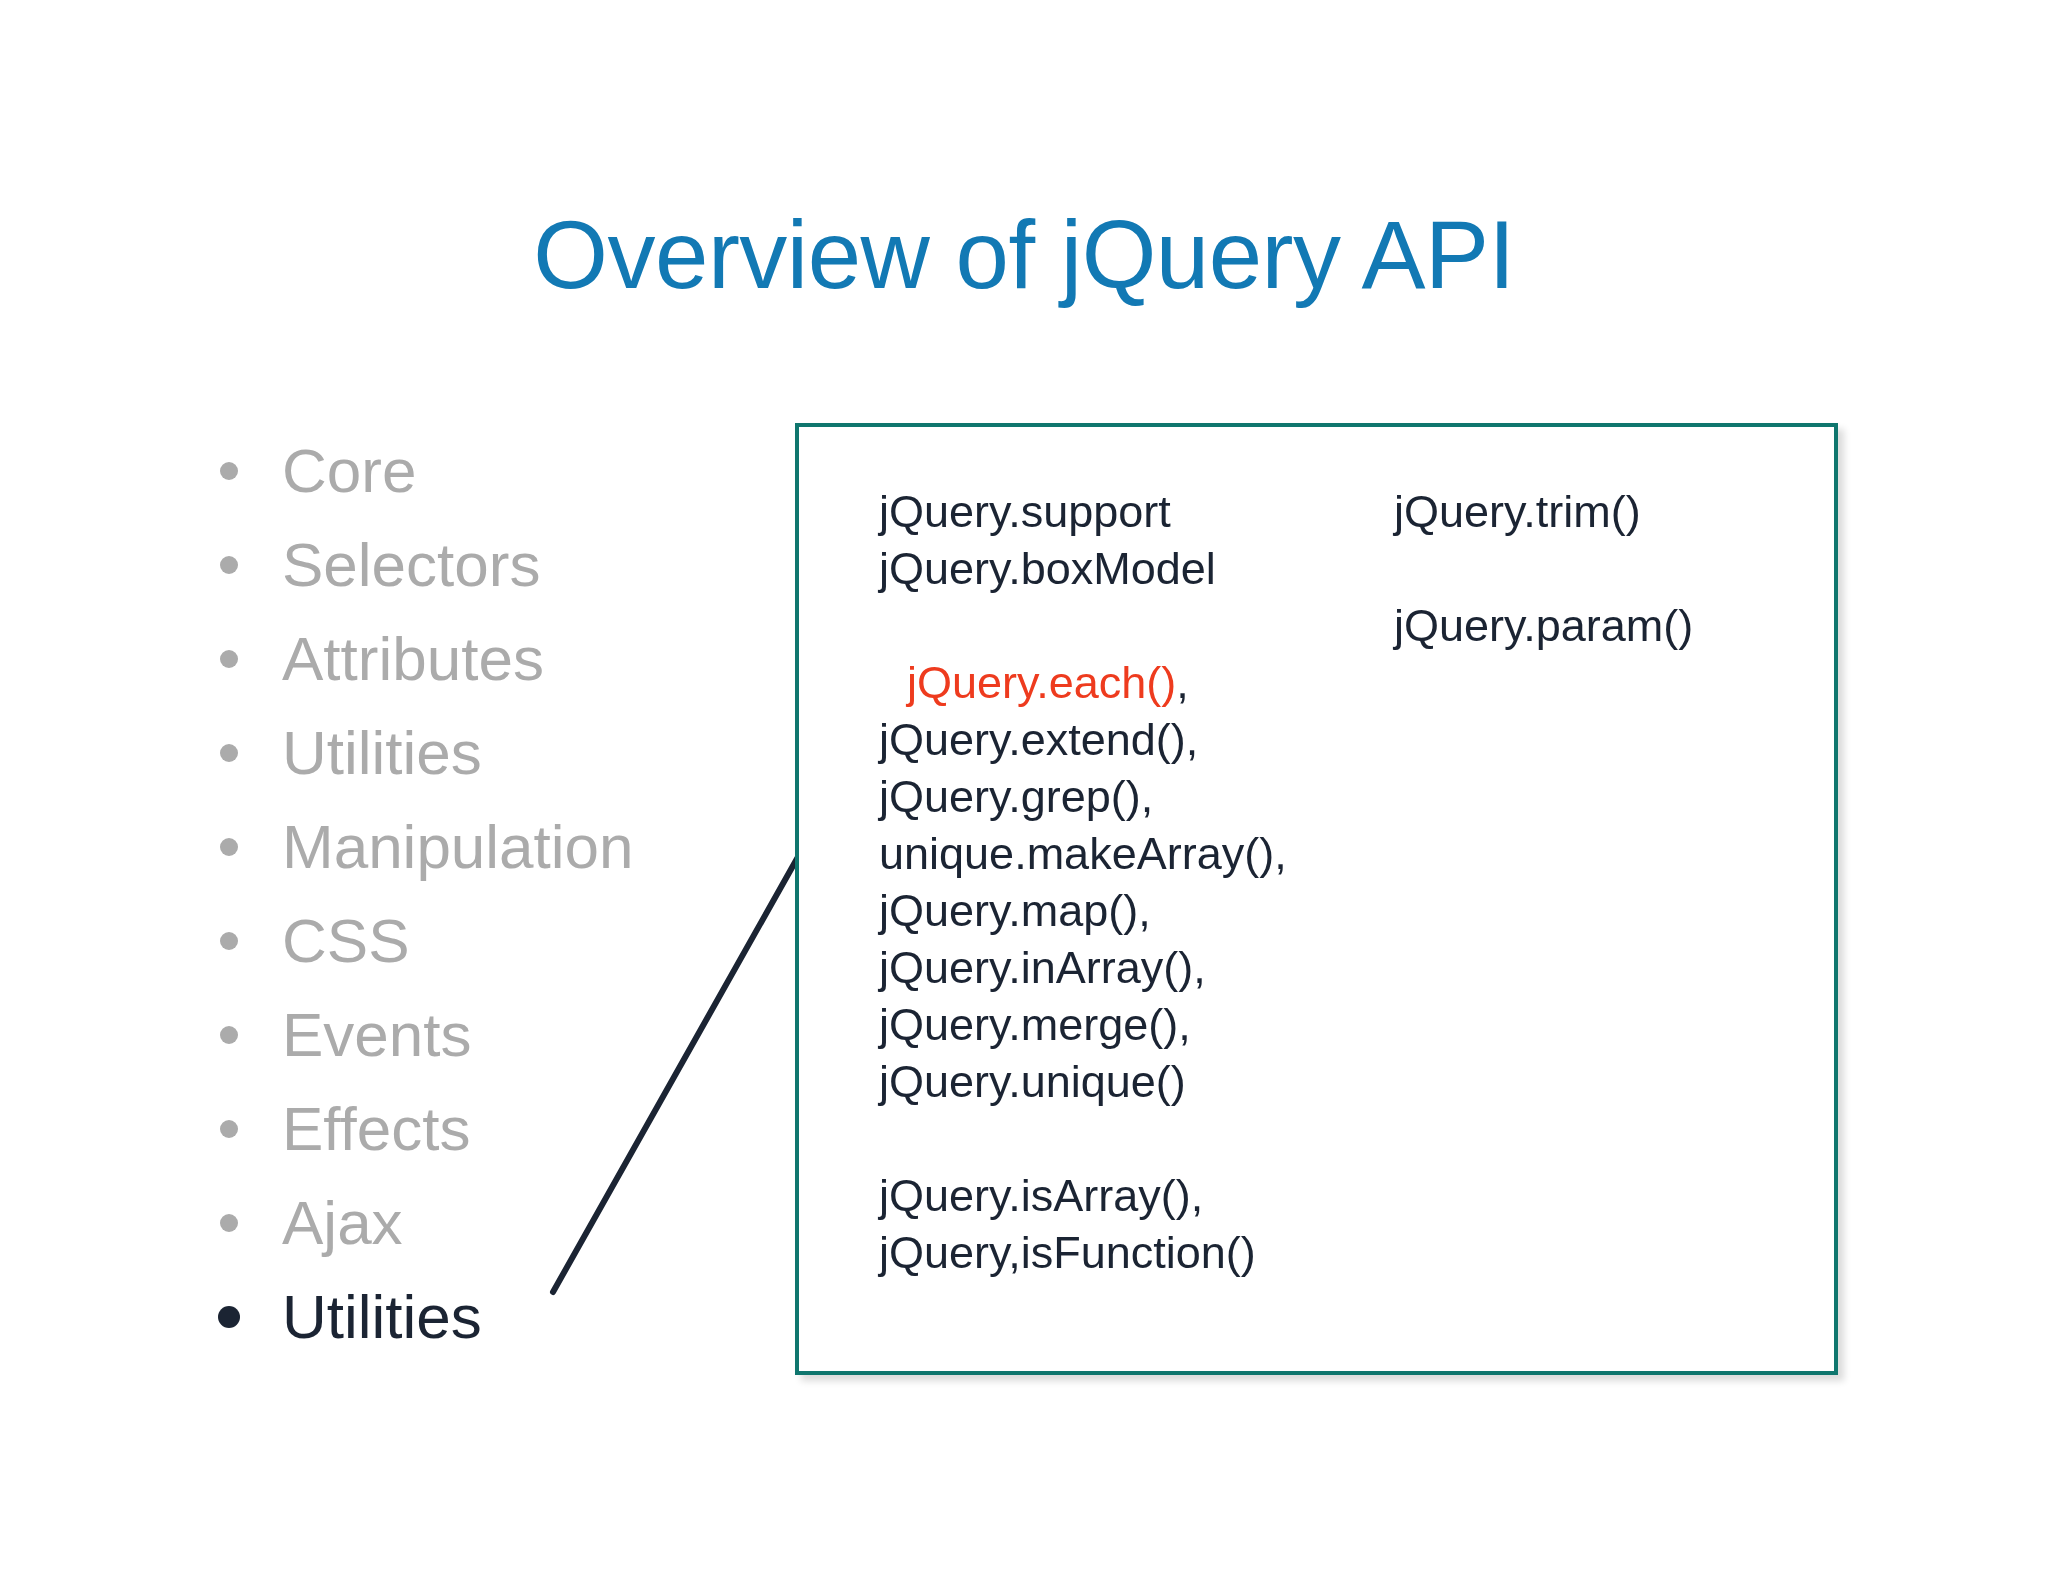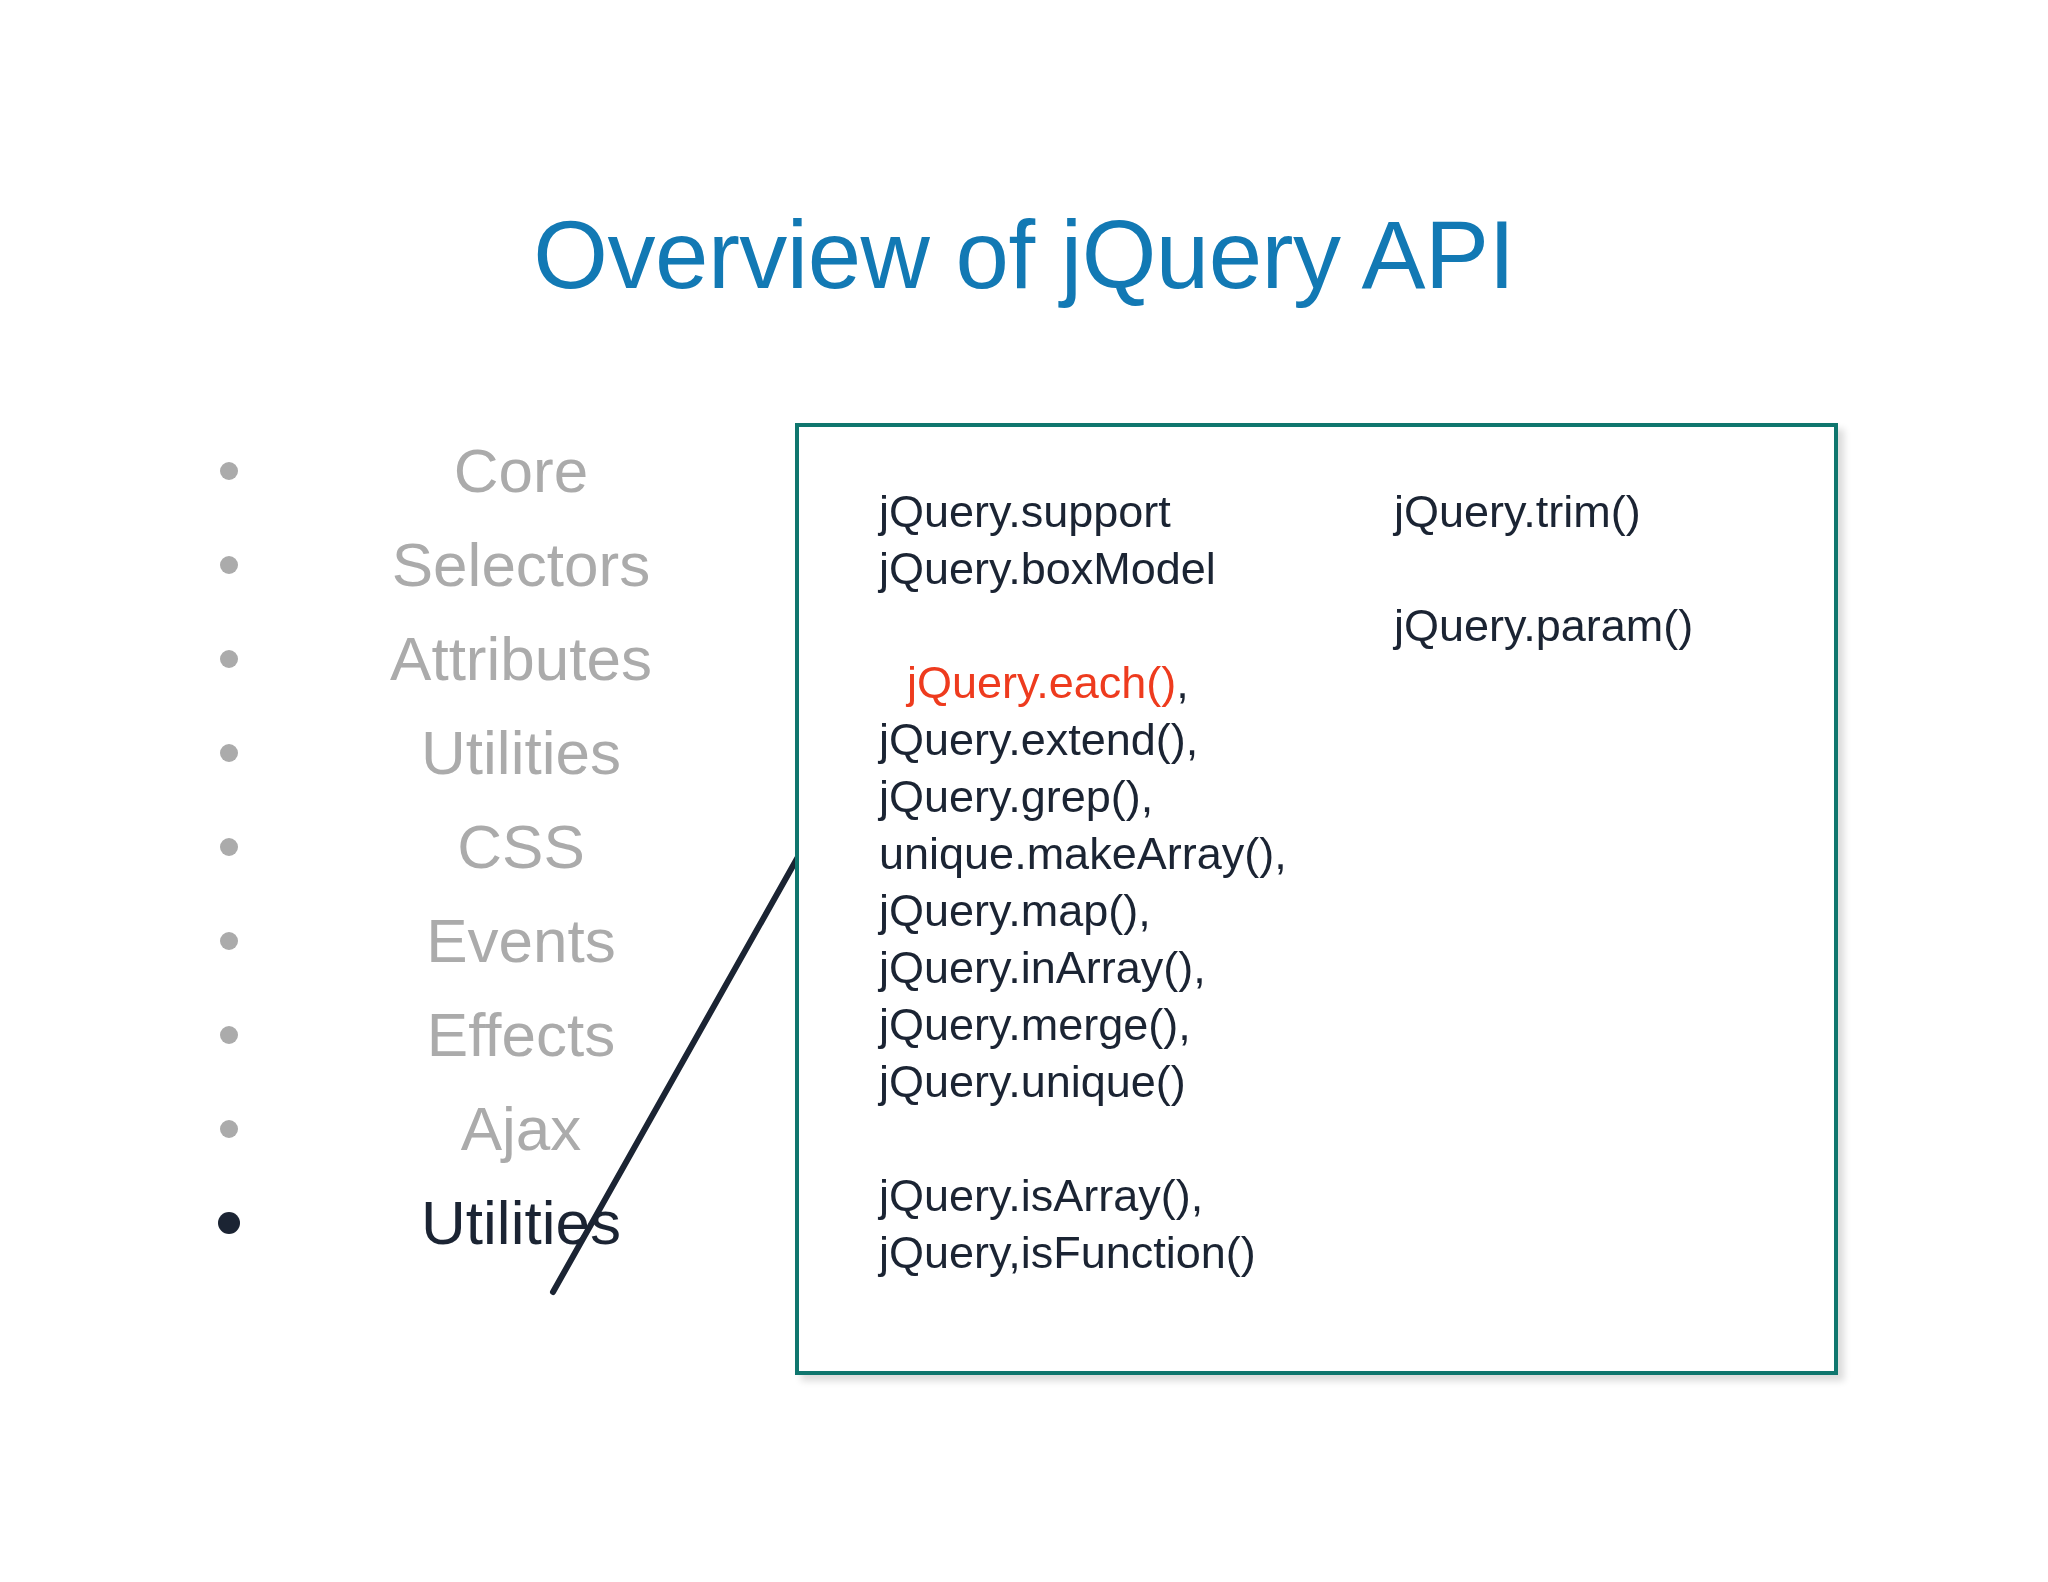--- a/index.html
+++ b/index.html
@@ -43,21 +43,20 @@
   }
   #bullet-list li {
     position: relative;
     height: 94px;
     line-height: 94px;
     font-size: 62px;
     font-weight: 400;
     color: #ABABAB;
     padding-left: 82px;
     white-space: nowrap;
-    text-align: center;
   }
   #bullet-list li .dot {
     position: absolute;
     left: 20px;
     top: 50%;
     transform: translateY(-50%);
     width: 18px;
     height: 18px;
     border-radius: 50%;
     background: #ABABAB;
@@ -145,20 +144,24 @@
     <li>
       <span class="dot"></span>
       <span>Attributes</span>
     </li>
     <li>
       <span class="dot"></span>
       <span>Utilities</span>
     </li>
     <li>
       <span class="dot"></span>
+      <span>Manipulation</span>
+    </li>
+    <li>
+      <span class="dot"></span>
       <span>CSS</span>
     </li>
     <li>
       <span class="dot"></span>
       <span>Events</span>
     </li>
     <li>
       <span class="dot"></span>
       <span>Effects</span>
     </li>

